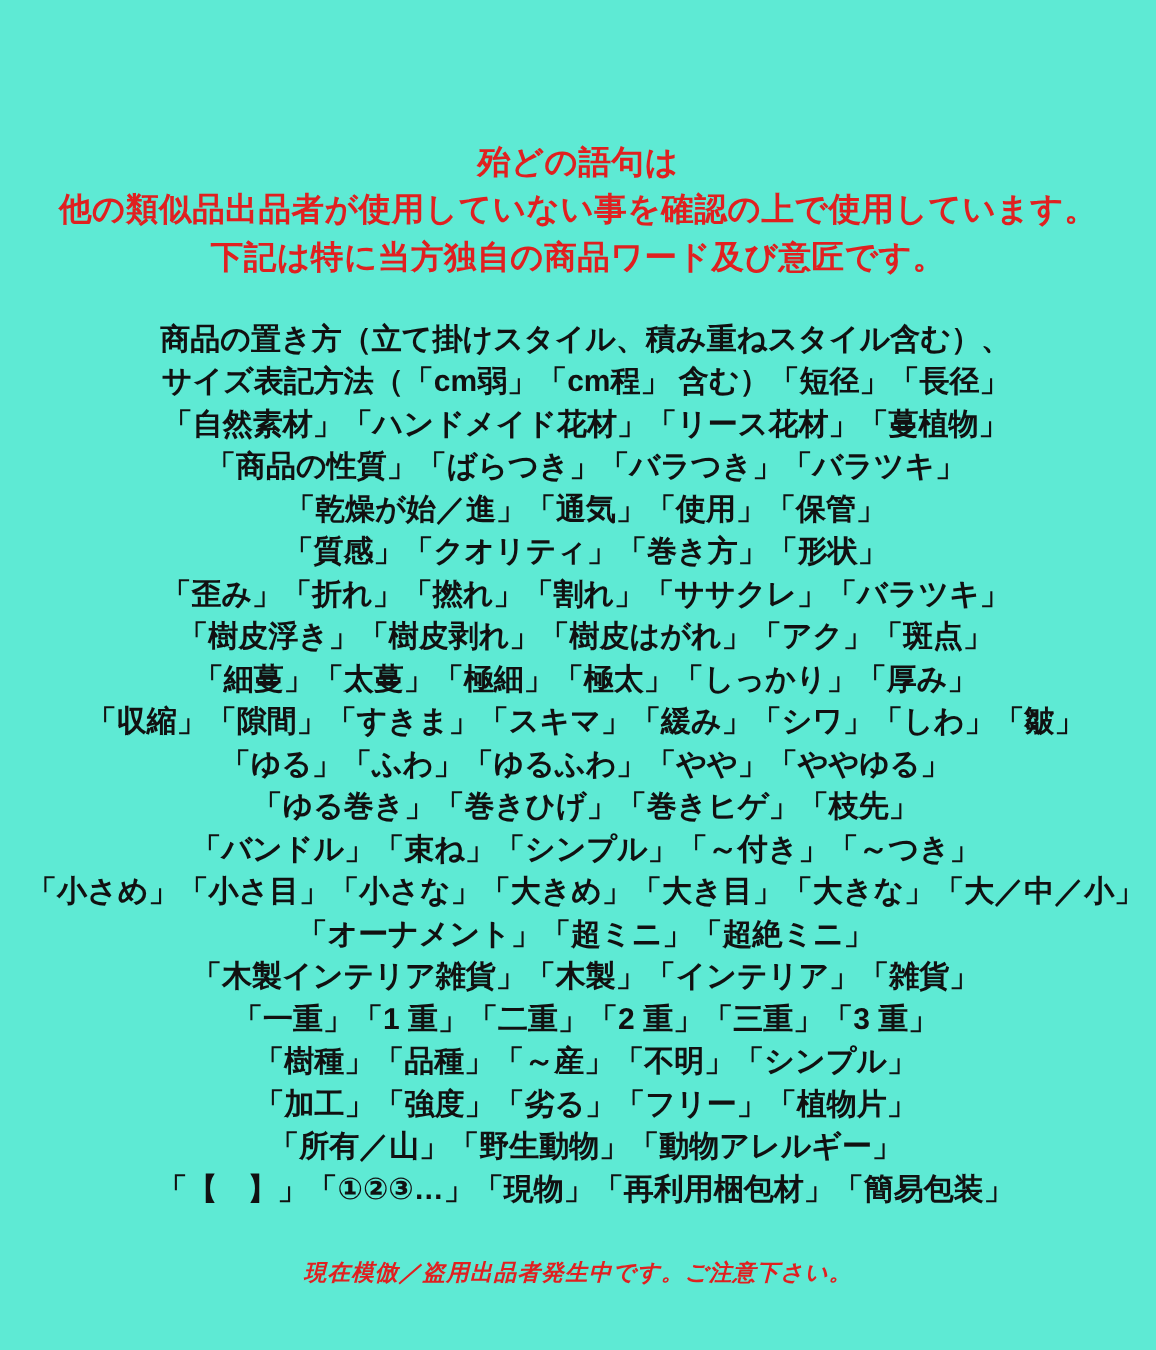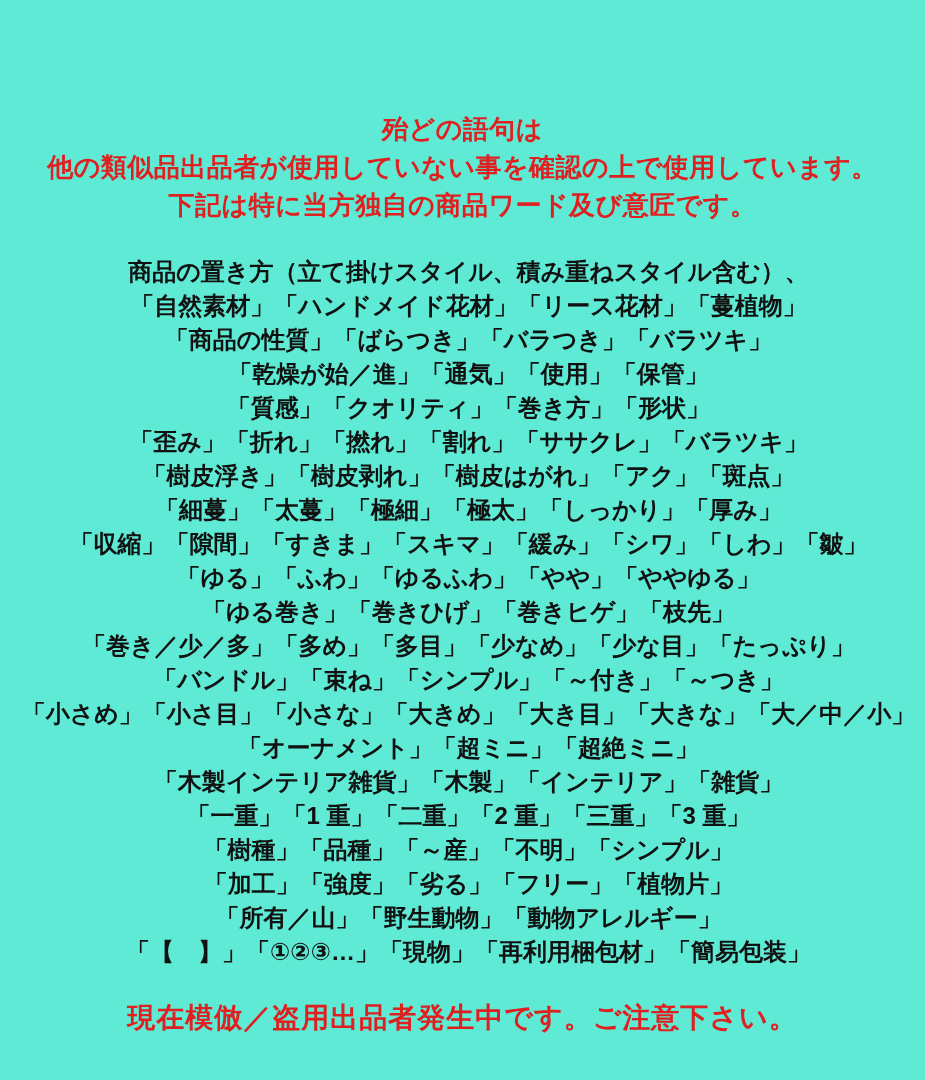--- a/index.html
+++ b/index.html
@@ -32,49 +32,50 @@
     color: var(--text-color, #111111);
     font-size: 24px;
     line-height: 34px;
     letter-spacing: 0px;
     white-space: nowrap;
     padding-left: 12px;
   }
   .footer-warning {
     margin-top: 32px;
     color: var(--accent-red, #e02020);
-    font-size: 28px;
+    font-size: 18px;
     line-height: 34px;
     letter-spacing: 1px;
     white-space: nowrap;
+    font-style: italic;
   }
 </style>
 </head>
 <body style="background: rgb(255, 255, 255);">
 
 <div class="page">
   <div class="header-notice">
     <div>殆どの語句は</div>
       <div>他の類似品出品者が使用していない事を確認の上で使用しています。</div>
       <div>下記は特に当方独自の商品ワード及び意匠です。</div>
   </div>
 
   <div class="word-list">
     <div>商品の置き方（立て掛けスタイル、積み重ねスタイル含む）、</div>
+      <div>サイズ表記方法（「cm弱」「cm程」 含む）「短径」「長径」</div>
       <div>「自然素材」「ハンドメイド花材」「リース花材」「蔓植物」</div>
       <div>「商品の性質」「ばらつき」「バラつき」「バラツキ」</div>
       <div>「乾燥が始／進」「通気」「使用」「保管」</div>
       <div>「質感」「クオリティ」「巻き方」「形状」</div>
       <div>「歪み」「折れ」「撚れ」「割れ」「ササクレ」「バラツキ」</div>
       <div>「樹皮浮き」「樹皮剥れ」「樹皮はがれ」「アク」「斑点」</div>
       <div>「細蔓」「太蔓」「極細」「極太」「しっかり」「厚み」</div>
       <div>「収縮」「隙間」「すきま」「スキマ」「緩み」「シワ」「しわ」「皺」</div>
       <div>「ゆる」「ふわ」「ゆるふわ」「やや」「ややゆる」</div>
       <div>「ゆる巻き」「巻きひげ」「巻きヒゲ」「枝先」</div>
-      <div>「巻き／少／多」「多め」「多目」「少なめ」「少な目」「たっぷり」</div>
       <div>「バンドル」「束ね」「シンプル」「～付き」「～つき」</div>
       <div>「小さめ」「小さ目」「小さな」「大きめ」「大き目」「大きな」「大／中／小」</div>
       <div>「オーナメント」「超ミニ」「超絶ミニ」</div>
       <div>「木製インテリア雑貨」「木製」「インテリア」「雑貨」</div>
       <div>「一重」「1 重」「二重」「2 重」「三重」「3 重」</div>
       <div>「樹種」「品種」「～産」「不明」「シンプル」</div>
       <div>「加工」「強度」「劣る」「フリー」「植物片」</div>
       <div>「所有／山」「野生動物」「動物アレルギー」</div>
       <div>「【　】」「①②③…」「現物」「再利用梱包材」「簡易包装」</div>
   </div>

